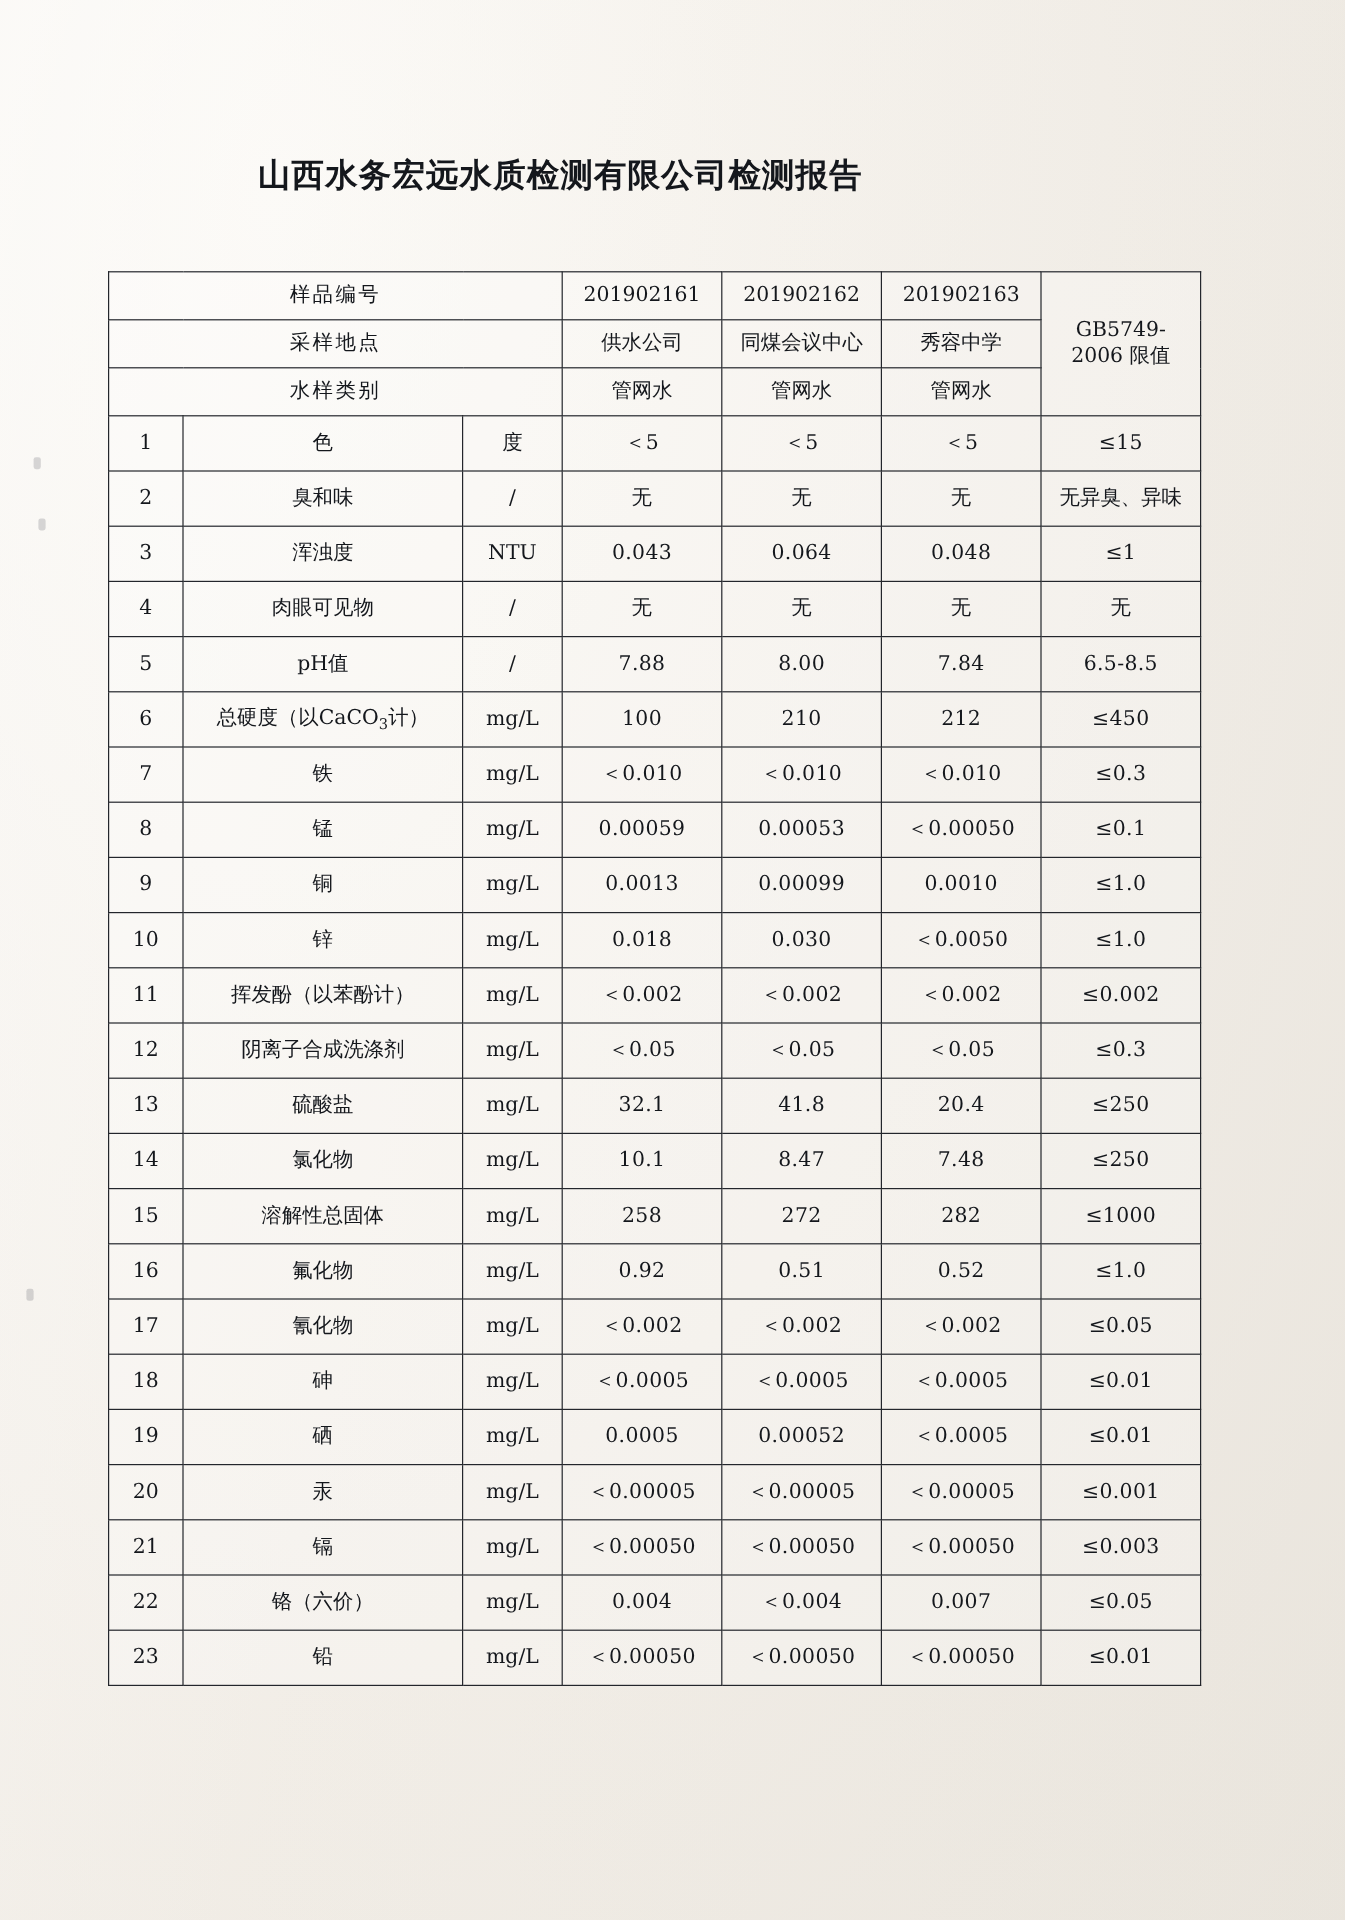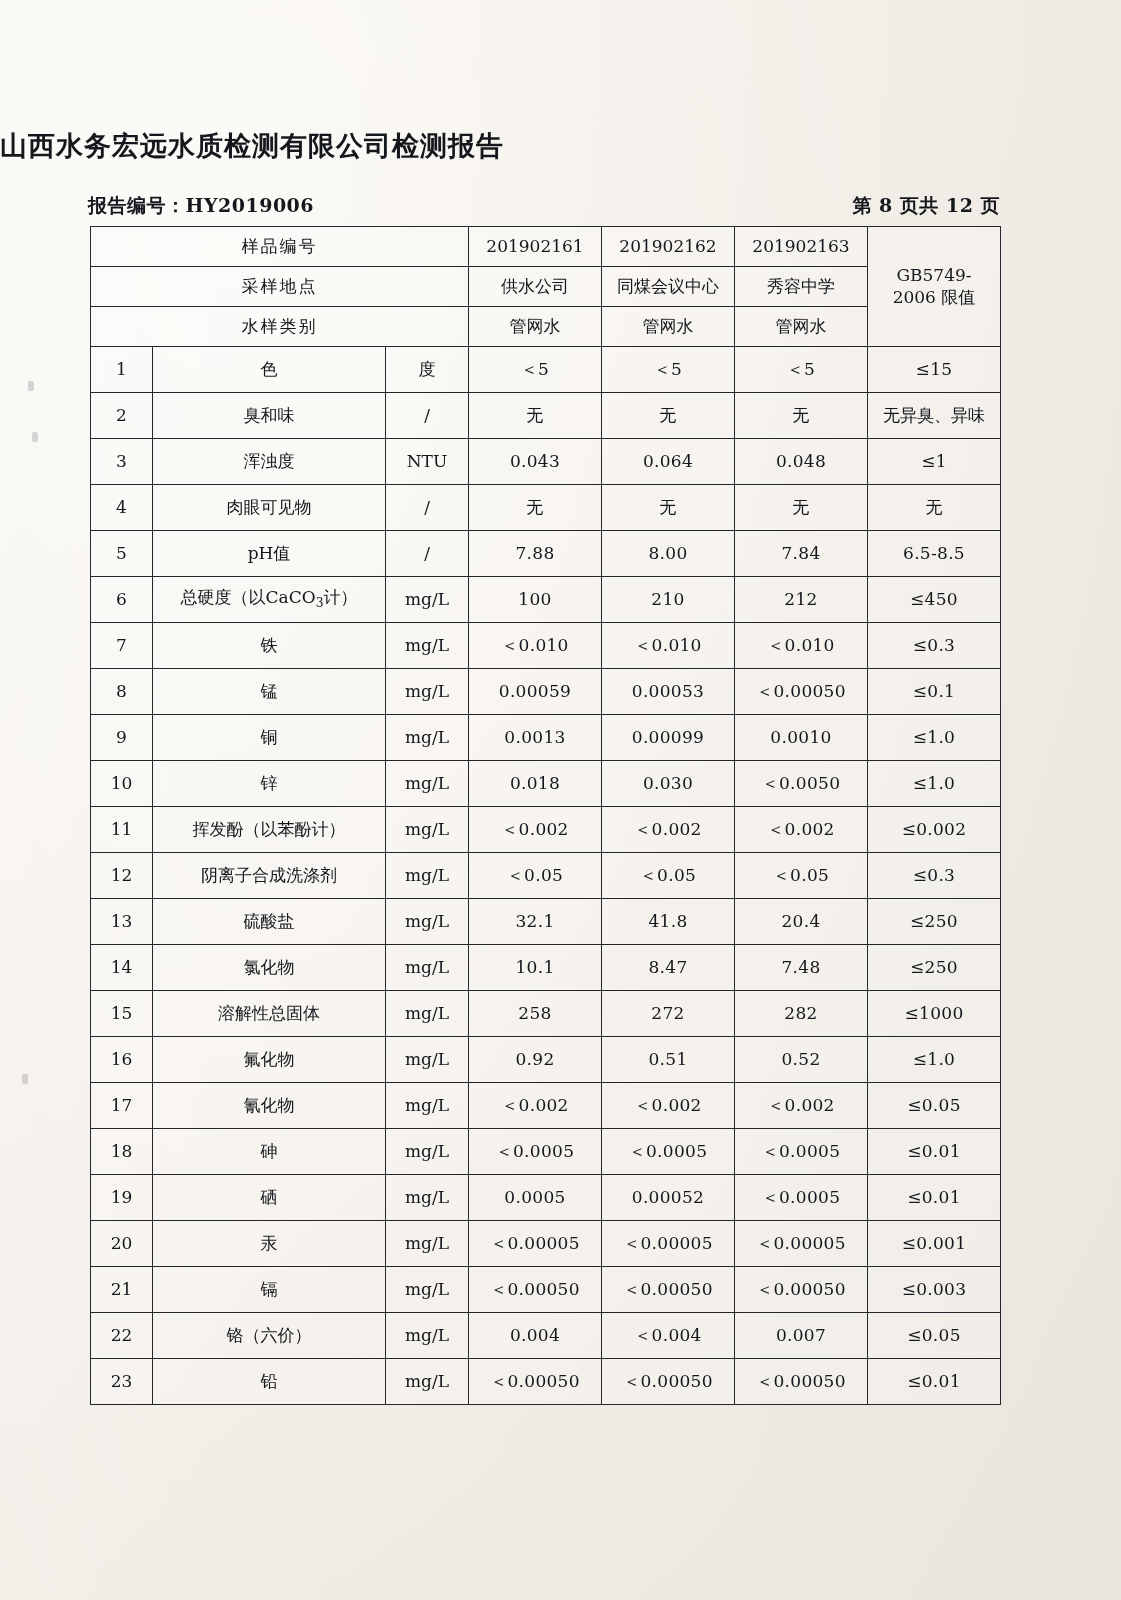--- a/index.html
+++ b/index.html
@@ -28,20 +28,21 @@
     position: absolute;
     inset: 0;
     background: linear-gradient(105deg, rgba(255,255,255,0.45) 0%, rgba(240,236,228,0.1) 40%, rgba(228,224,216,0.35) 100%);
     pointer-events: none;
   }
   .doc-title {
     position: absolute;
     top: 128px;
     left: 0;
     width: 934px;
+    text-align: center;
     font-size: 27px;
     font-weight: bold;
     letter-spacing: 1px;
     font-family: "DejaVu Serif", "Liberation Serif", serif;
   }
   .meta-row {
     position: absolute;
     top: 193px;
     left: 88px;
     width: 912px;
@@ -146,24 +147,20 @@
 
 <div class="page">
   <div class="paper-tint"></div>
 
   <div class="mark" style="top:381px; left:28px;"></div>
   <div class="mark" style="top:432px; left:32px;"></div>
   <div class="mark" style="top:1074px; left:22px;"></div>
 
   <div class="doc-title">山西水务宏远水质检测有限公司检测报告</div>
 
-  <div class="meta-row">
-    <div class="report-no">报告编号：HY2019006</div>
-    <div class="page-no">第 8 页共 12 页</div>
-  </div>
 
   <table class="report">
     <colgroup>
       <col class="c-idx">
         <col class="c-item">
         <col class="c-unit">
       <col class="c-s1">
         <col class="c-s2">
         <col class="c-s3">
         <col class="c-lim">

